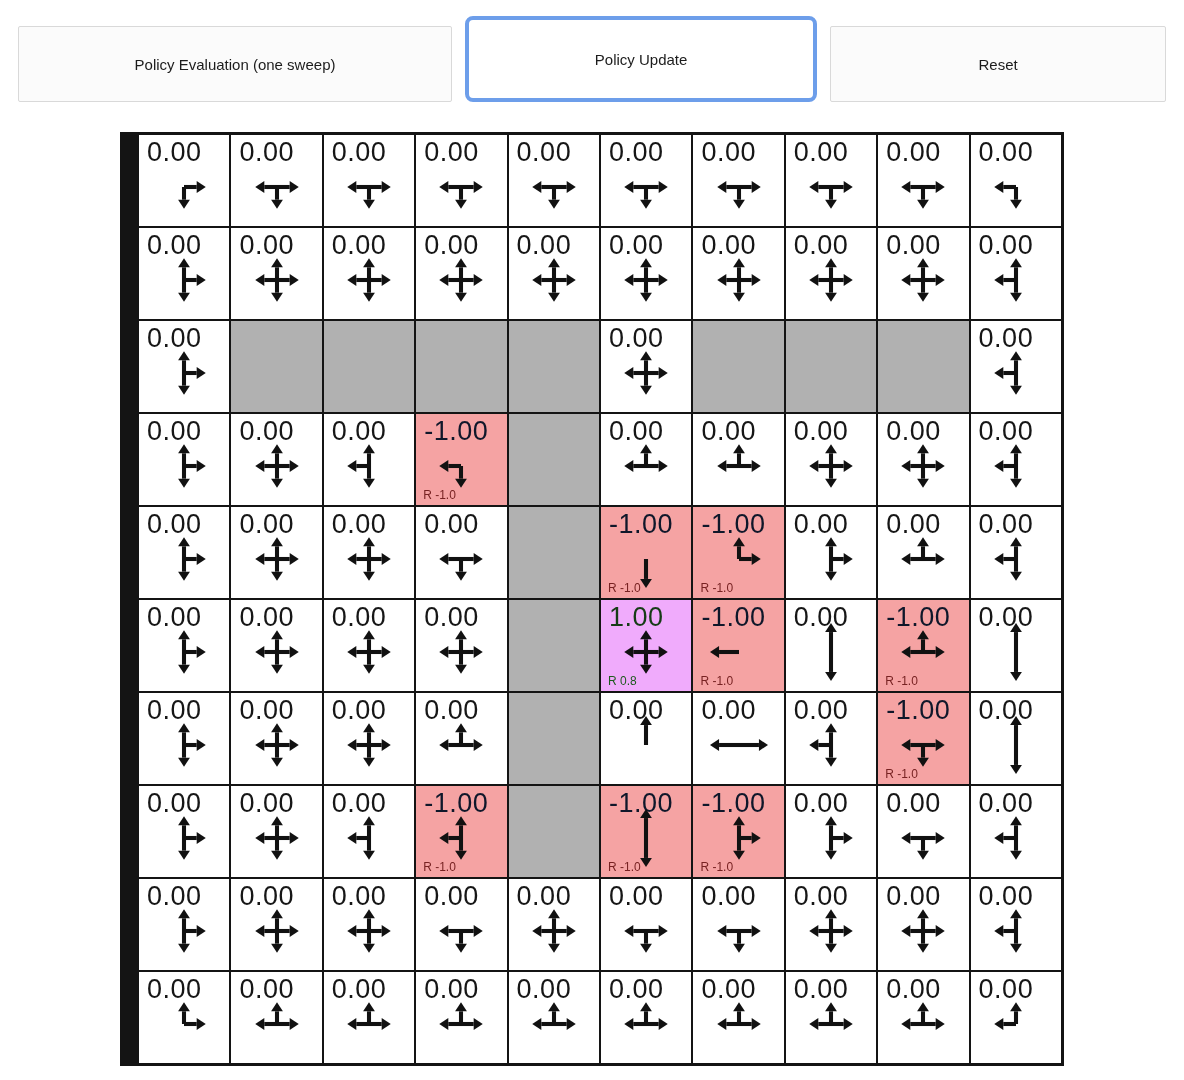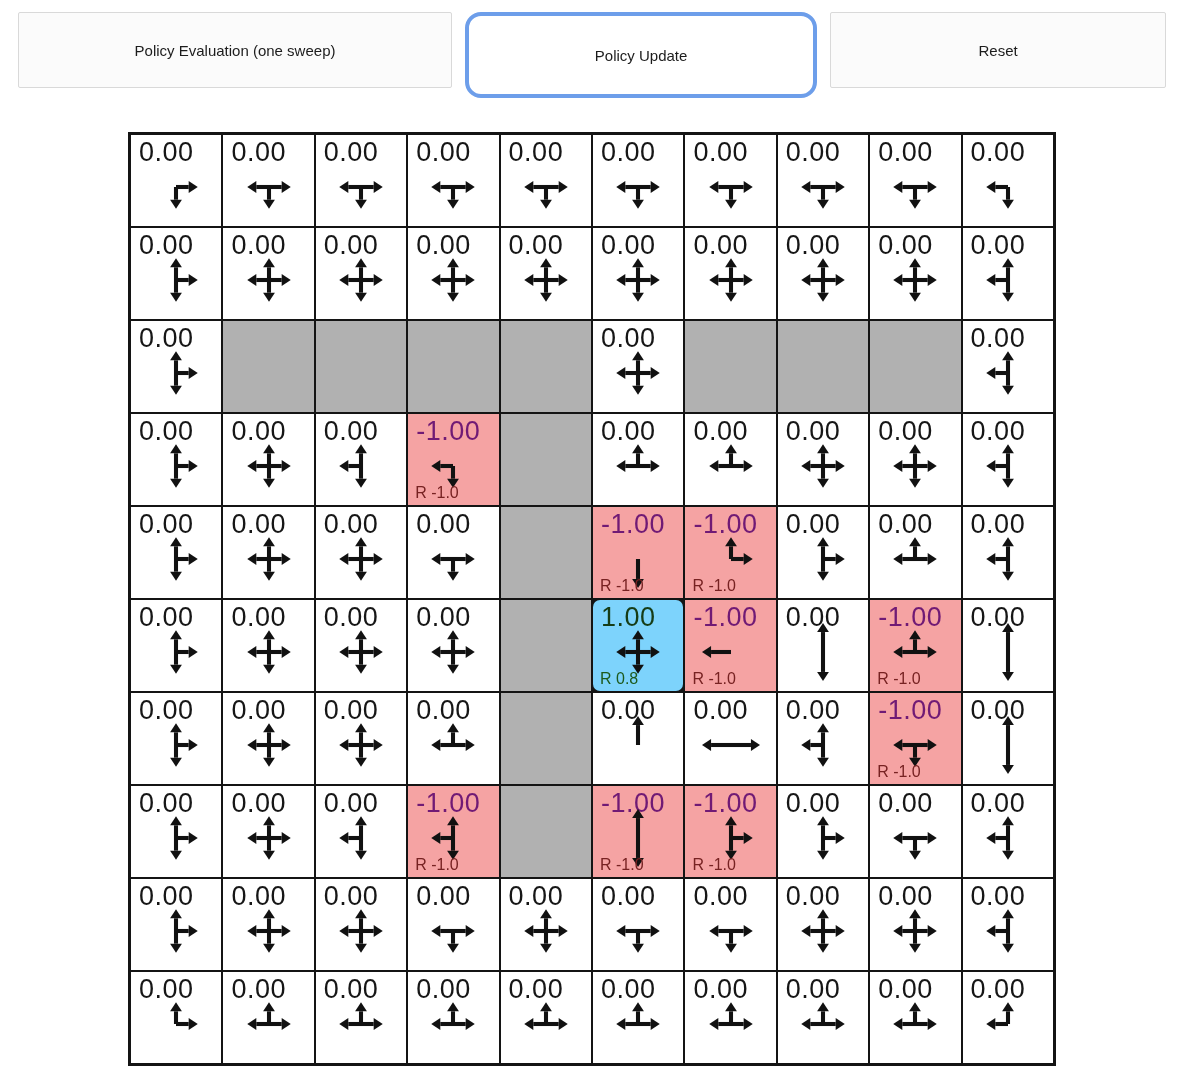--- a/index.html
+++ b/index.html
@@ -2,47 +2,47 @@
 <html><head>
 <meta charset="utf-8">
 <style>
   html,body{margin:0;padding:0;}
   body{
     width:1184px;height:1080px;background:#ffffff;
     font-family:"Liberation Sans",sans-serif;
     -webkit-font-smoothing:antialiased;
   }
   .toolbar{
-    display:flex;align-items:flex-start;
+    display:flex;align-items:flex-end;
     margin:12px 18px 0 18px;height:90px;gap:13px;
   }
   .tb-btn{
     height:76px;background:#fbfbfb;border:1px solid #d9d9d9;border-radius:2px;
     font-size:15px;color:#1c1c1c;font-family:inherit;cursor:pointer;padding:0;
   }
   .tb-btn:nth-child(1){flex:339;}
   .tb-btn:nth-child(2){flex:270;}
   .tb-btn:nth-child(3){flex:262;}
   .tb-btn:nth-child(4){flex:263;margin-left:4px;padding-left:28px;}
   .tb-btn.selected{
-    height:86px;background:#ffffff;border-width:4px;border-style:solid;border-radius:16px;
+    height:86px;background:#ffffff;border-width:4px;border-style:solid;border-radius:8px;
   }
   .grid{
     display:grid;grid-template-columns:repeat(10,1fr);gap:2px;
     background:#141414;border:3px solid #141414;
-    width:922px;margin:30px auto 0 auto;
+    width:922px;margin:30px auto 0 auto;padding-left:16px;
   }
   .cell{position:relative;background:#ffffff;height:91px;}
   .val{
     position:absolute;top:2px;left:8px;
     font-size:27px;color:#161616;letter-spacing:0.5px;
   }
-  .cell.red .val{color:#701a75;}
+  .cell.red .val{color:#0f172a;}
   .cell.green .val{color:#163c16;}
-  .rew{position:absolute;bottom:3px;left:7px;font-size:16px;}
+  .rew{position:absolute;bottom:3px;left:7px;font-size:12px;}
   .cell.red .rew{color:#772222;}
   .cell.green .rew{color:#1d5a1d;}
   .arrow{
     position:absolute;left:50%;top:57%;transform:translate(-50%,-50%);
     width:58px;height:58px;
   }
 </style>
 </head>
 <body>
 
@@ -576,21 +576,21 @@
         <polygon points="32,8 38.5,18 25.5,18" fill="#111111"></polygon>
         <line x1="32" y1="32" x2="32" y2="46" stroke="#111111" stroke-width="4.5"></line>
         <polygon points="32,56 25.5,46 38.5,46" fill="#111111"></polygon>
         <line x1="32" y1="32" x2="18" y2="32" stroke="#111111" stroke-width="4.5"></line>
         <polygon points="8,32 18,25.5 18,38.5" fill="#111111"></polygon>
         <line x1="32" y1="32" x2="46" y2="32" stroke="#111111" stroke-width="4.5"></line>
         <polygon points="56,32 46,38.5 46,25.5" fill="#111111"></polygon>
       </svg>
     </div>
     <div class="cell wall" style="background: rgb(177, 177, 177);"></div>
-    <div class="cell green" style="background: #7dd3fc; border-radius: 7px;">
+    <div class="cell green" style="background: #f0abfc;">
       <span class="val">1.00</span>
       <svg viewBox="0 0 64 64" class="arrow">
         <line x1="32" y1="32" x2="32" y2="18" stroke="#111111" stroke-width="4.5"></line>
         <polygon points="32,8 38.5,18 25.5,18" fill="#111111"></polygon>
         <line x1="32" y1="32" x2="32" y2="46" stroke="#111111" stroke-width="4.5"></line>
         <polygon points="32,56 25.5,46 38.5,46" fill="#111111"></polygon>
         <line x1="32" y1="32" x2="18" y2="32" stroke="#111111" stroke-width="4.5"></line>
         <polygon points="8,32 18,25.5 18,38.5" fill="#111111"></polygon>
         <line x1="32" y1="32" x2="46" y2="32" stroke="#111111" stroke-width="4.5"></line>
         <polygon points="56,32 46,38.5 46,25.5" fill="#111111"></polygon>

